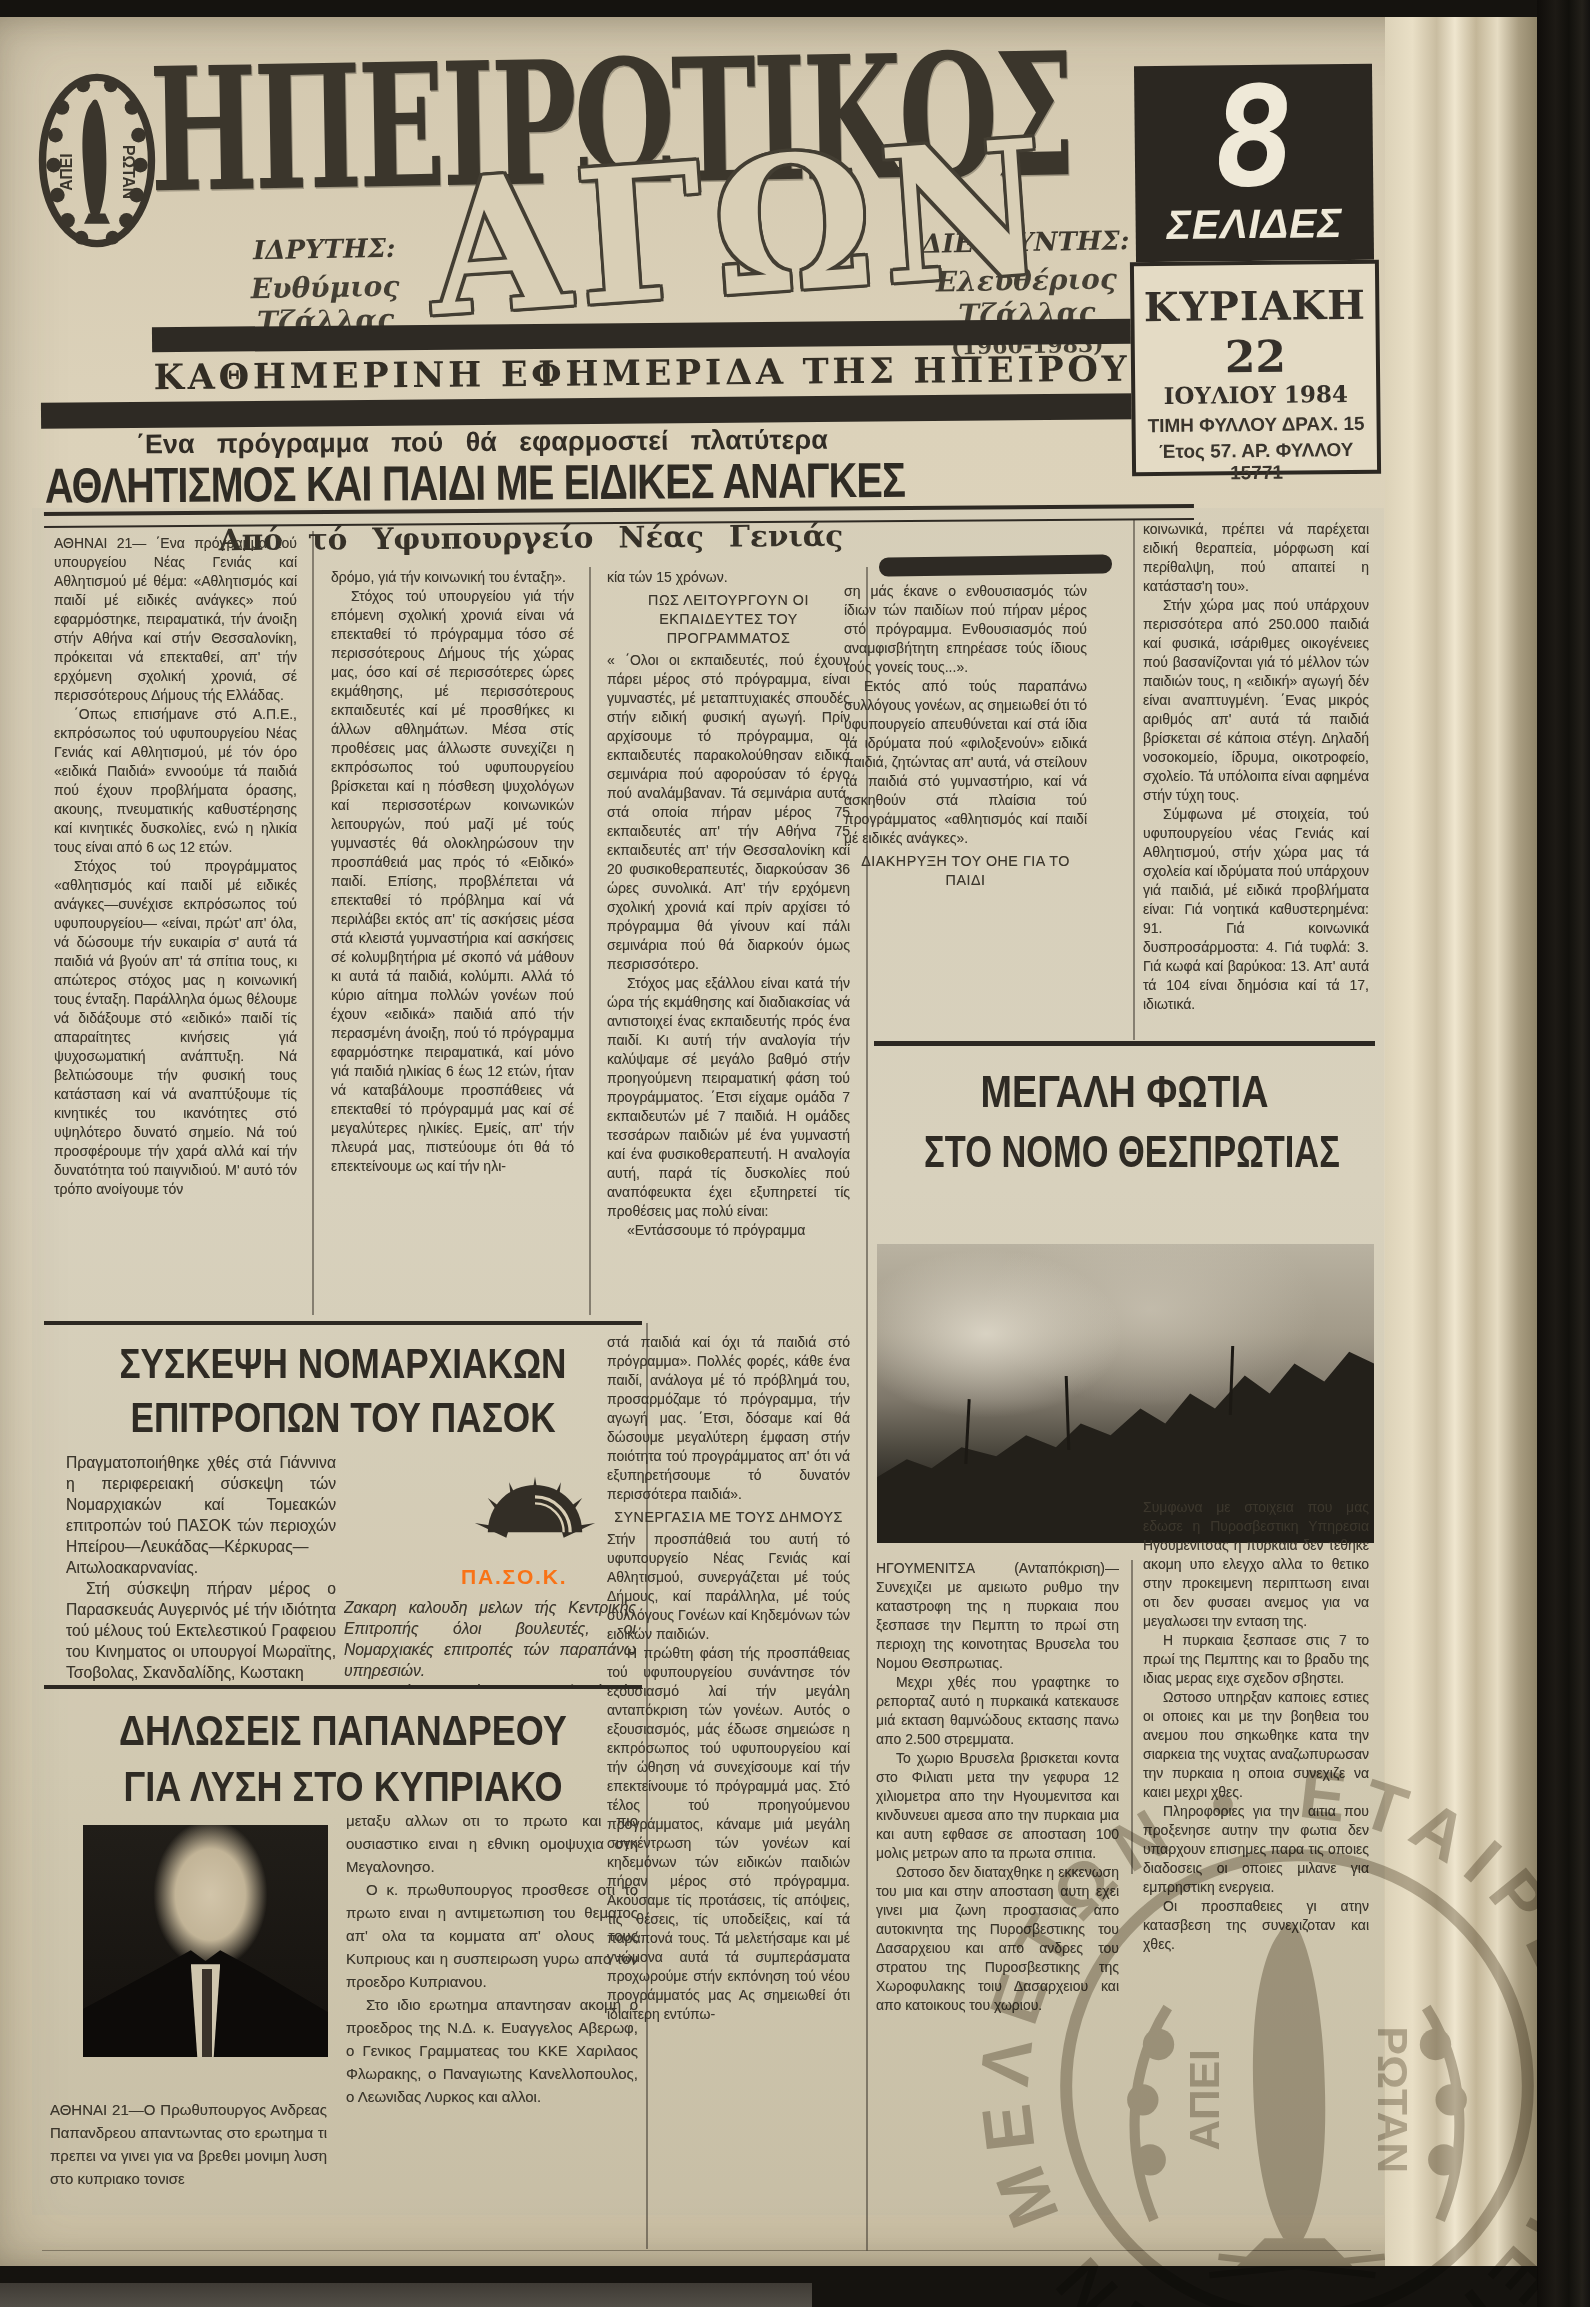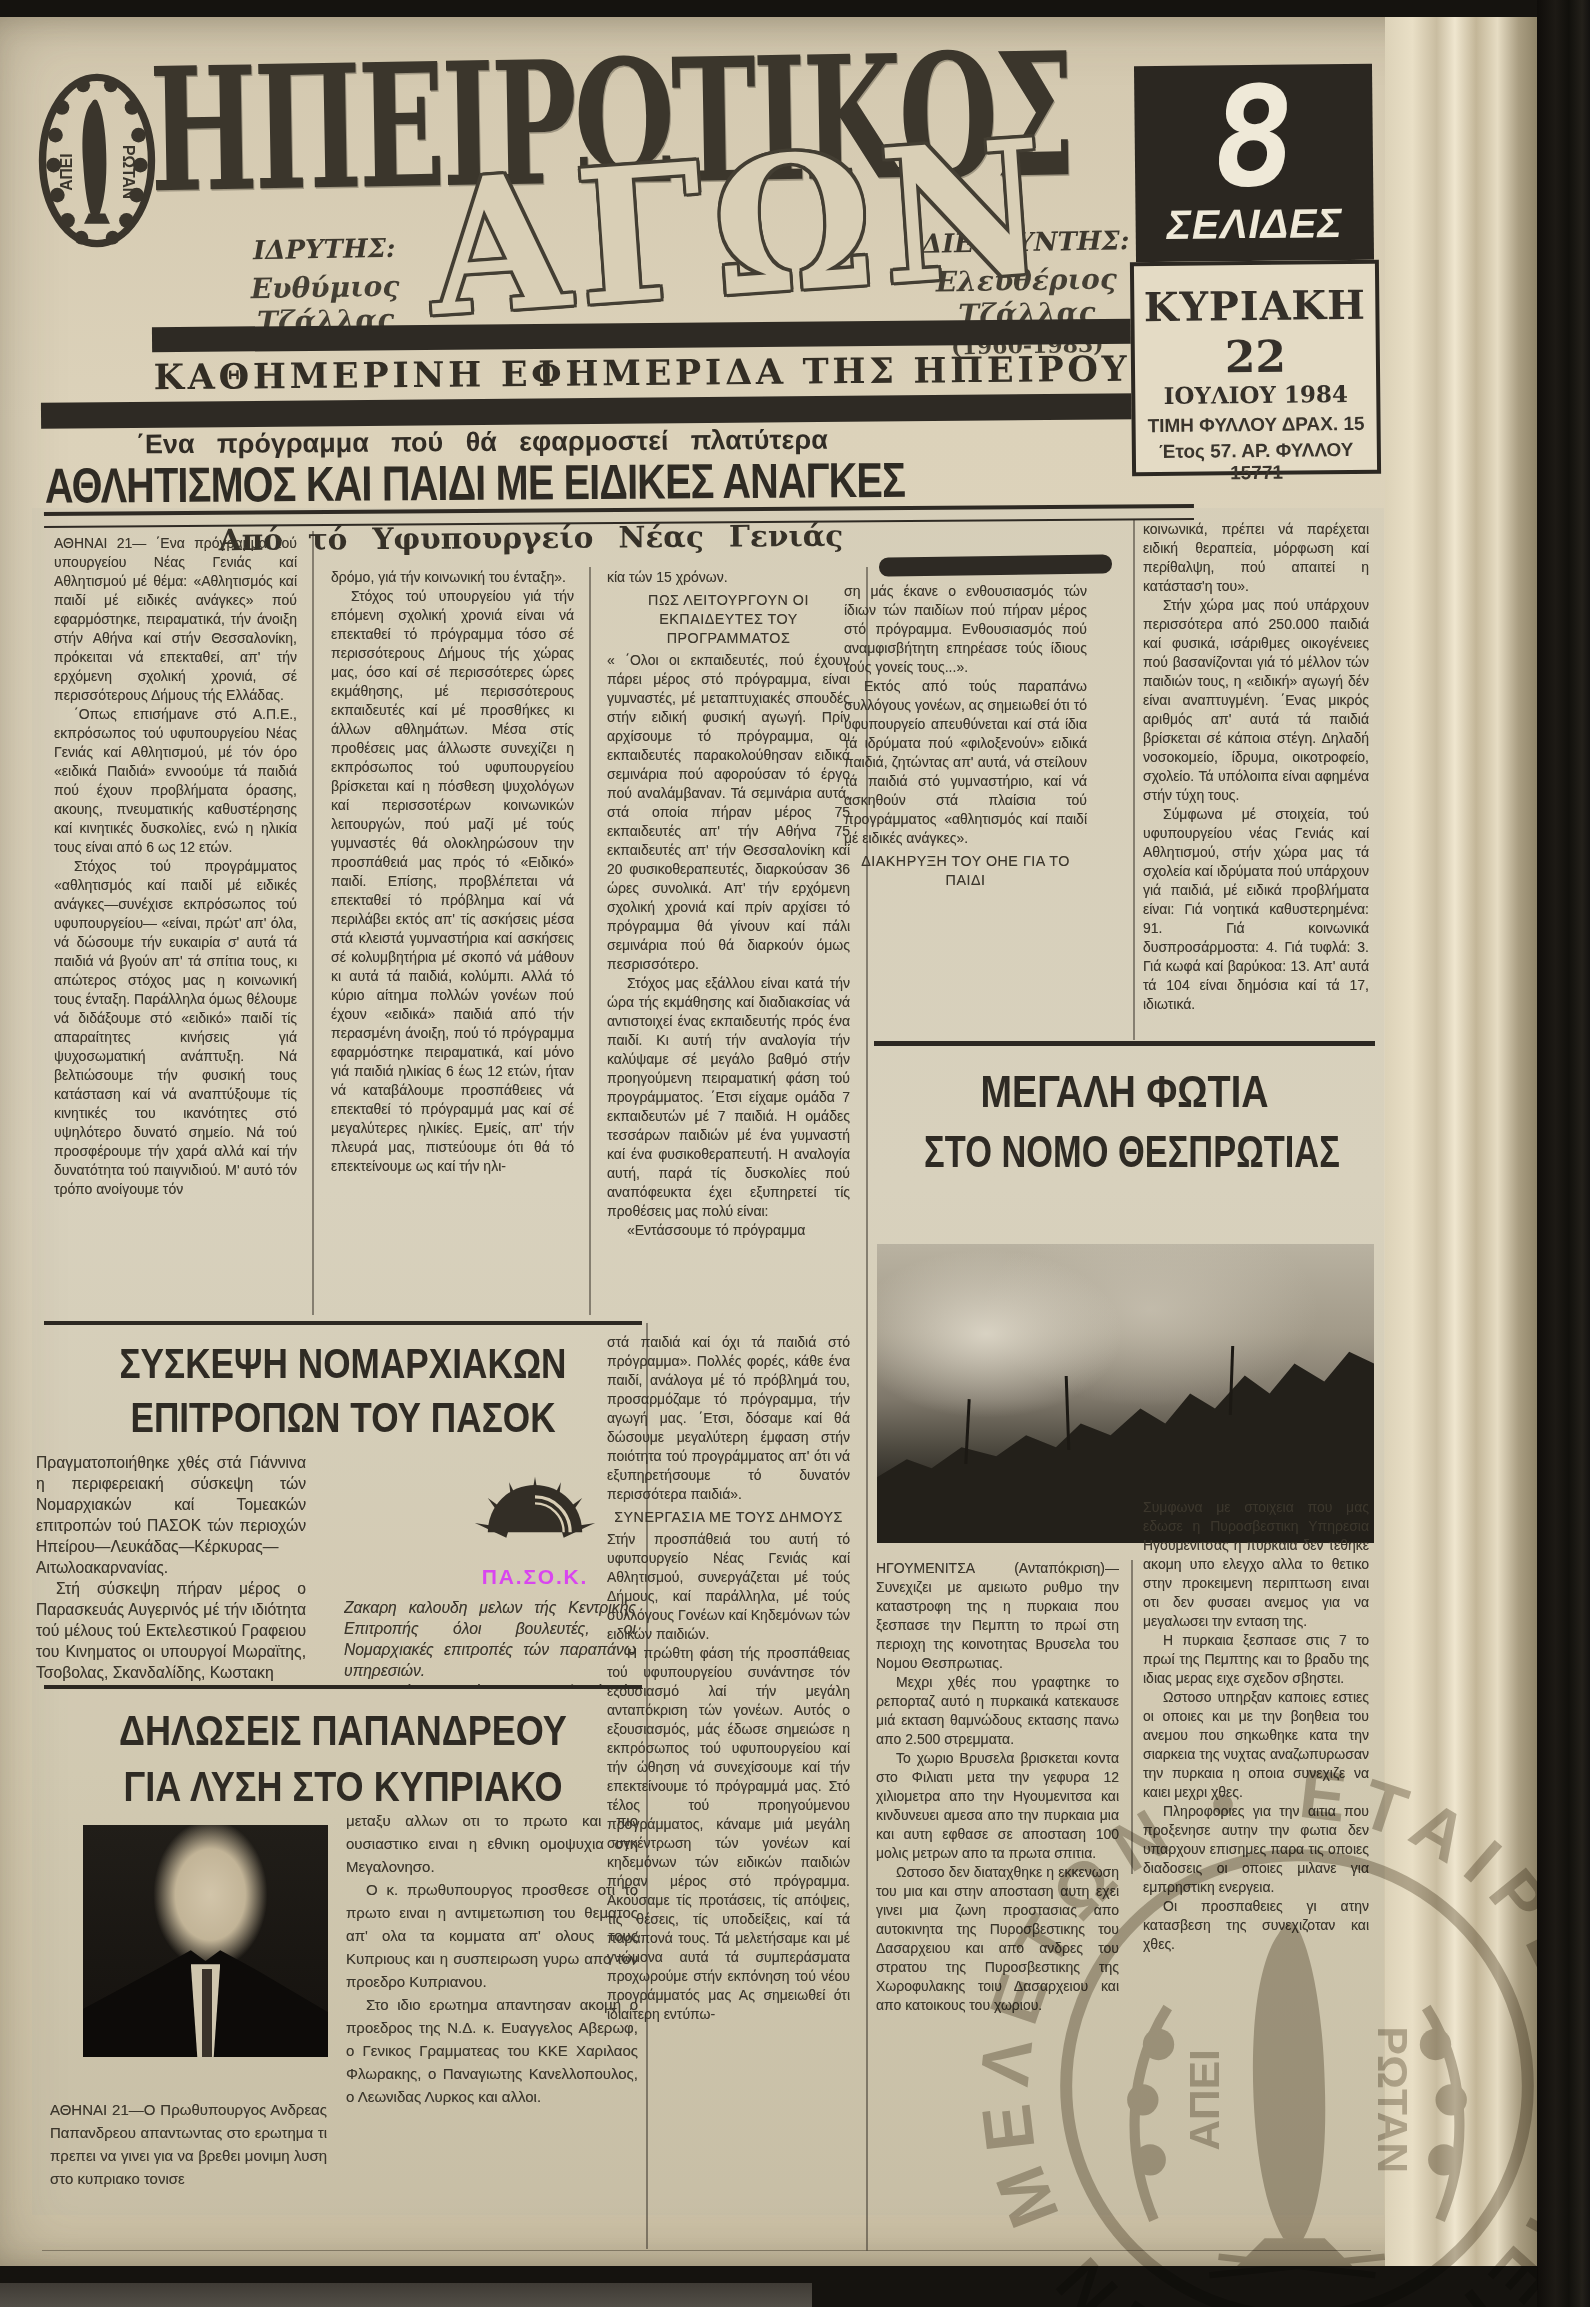--- a/index.html
+++ b/index.html
@@ -94,21 +94,21 @@
   .papphoto{left:83px;top:1825px;width:245px;height:232px;overflow:hidden;background:
       radial-gradient(92px 120px at 52% 30%, #d2c5aa 0%, #c2b497 38%, rgba(40,36,30,.0) 62%),
       linear-gradient(180deg,#211e19 0%,#191612 60%,#14110e 100%);}
   .papsuit{position:absolute;left:0;bottom:0;width:100%;height:46%;background:#0d0b09;
       clip-path:polygon(0 100%,0 55%,30% 18%,44% 0,50% 10%,56% 0,72% 20%,100% 58%,100% 100%);}
   .papshirt{position:absolute;left:44%;bottom:0;width:12%;height:40%;background:#cfc6ae;
       clip-path:polygon(0 0,100% 0,78% 100%,22% 100%);}
   .paptie{position:absolute;left:48.5%;bottom:0;width:4%;height:38%;background:#3a332a;}
 
   
-  .pasoklabel{font-weight:900;font-size:21px;letter-spacing:1.8px;color:#d946ef;text-align:center;}
+  .pasoklabel{font-weight:900;font-size:21px;letter-spacing:1.8px;color:#f97316;text-align:left;}
 
   
   .wmwrap{left:960px;top:1749px;width:578px;height:565px;overflow:hidden;pointer-events:none;
       mix-blend-mode:multiply;opacity:.55;}
 
   .sm{font-size:15.7px;line-height:21px;}
   .pp{font-size:15px;line-height:23px;}
 </style>
 </head>
 <body>
@@ -245,21 +245,21 @@
       <p class="bp">Ωστοσο υπηρξαν καποιες εστιες οι οποιες και με την βοηθεια του ανεμου που σηκωθηκε κατα την σιαρκεια της νυχτας αναζωπυρωσαν την πυρκαια η οποια συνεχιζε να καιει μεχρι χθες.</p>
       <p class="bp">Πληροφοριες για την αιτια που προξενησε αυτην την φωτια δεν υπαρχουν επισημες παρα τις οποιες διαδοσεις οι οποιες μιλανε για εμπρηστικη ενεργεια.</p>
       <p class="bp">Οι προσπαθειες γι ατην κατασβεση της συνεχιζοταν και χθες.</p>
     </div>
 
   <div class="abs hline" style="left:44px;top:1321px;width:598px;height:4.2px;"></div>
   <div class="abs sechead" style="left:44px;top:1336px;width:598px;font-size:40px;line-height:54px;">
     <span class="l">ΣΥΣΚΕΨΗ ΝΟΜΑΡΧΙΑΚΩΝ</span>
     <span class="l">ΕΠΙΤΡΟΠΩΝ ΤΟΥ ΠΑΣΟΚ</span>
   </div>
-  <div class="abs c sm" style="left:36px;top:1452px;width:270px;height:231px;">
+  <div class="abs c sm" style="left:66px;top:1452px;width:270px;height:231px;">
       <p class="bp ni">Πραγματοποιήθηκε χθές στά Γιάννινα η περιφερειακή σύσκεψη τών Νομαρχιακών καί Τομεακών επιτροπών τού ΠΑΣΟΚ τών περιοχών Ηπείρου—Λευκάδας—Κέρκυρας—Αιτωλοακαρνανίας.</p>
       <p class="bp">Στή σύσκεψη πήραν μέρος ο Παρασκευάς Αυγερινός μέ τήν ιδιότητα τού μέλους τού Εκτελεστικού Γραφειου του Κινηματος οι υπουργοί Μωραϊτης, Τσοβολας, Σκανδαλίδης, Κωστακη</p>
     </div>
   <svg class="abs" style="left:461px;top:1458px;" width="148" height="102" viewBox="0 0 320 220">
     <g fill="#332e26">
       <path d="M160 40 L172 110 L148 110 Z"></path>
       <path d="M104 52 L134 112 L112 122 Z"></path>
       <path d="M216 52 L208 122 L186 112 Z"></path>
       <path d="M58 86 L116 128 L100 146 Z"></path>
       <path d="M262 86 L220 146 L204 128 Z"></path>

